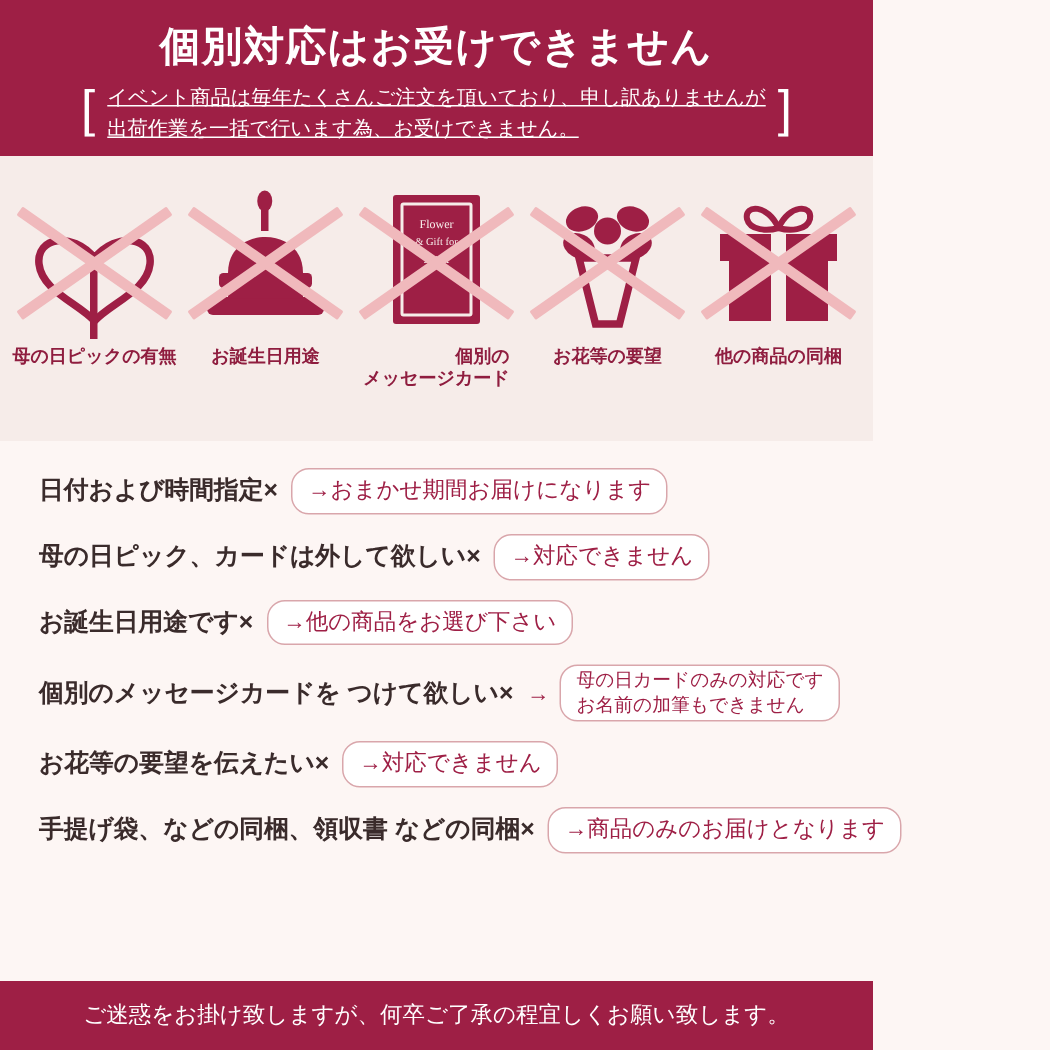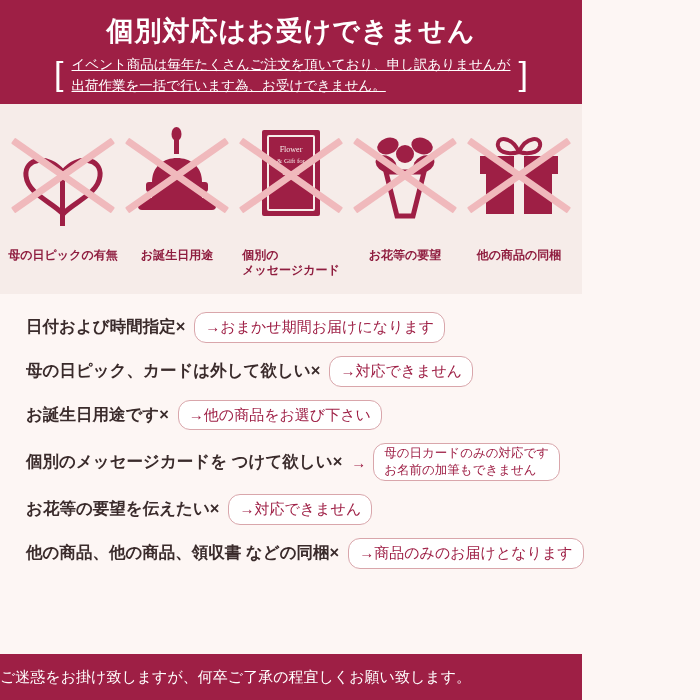--- a/index.html
+++ b/index.html
@@ -99,25 +99,25 @@
     left: -6px;
     top: 52px;
     width: 122px;
     height: 7px;
     background: #f0b9bc;
     border-radius: 1px;
   }
   .cross span.a { transform: rotate(35deg); }
   .cross span.b { transform: rotate(-35deg); }
   .icon-caption {
-    margin-top: 18px;
+    margin-top: 0;
     font-size: 12px;
     font-weight: bold;
     color: #8f1d3f;
-    text-align: left;
+    text-align: right;
     line-height: 1.25;
   }
 
   
   .list {
     flex: 1 1 auto;
     background: #fdf6f4;
     padding: 18px 26px 4px 26px;
     box-sizing: border-box;
   }
@@ -155,21 +155,21 @@
   .a-inline-arrow {
     color: #9e1f45;
     font-size: 15px;
     margin-right: 7px;
   }
 
   
   .footer {
     background: #9e1f45;
     color: #ffffff;
-    text-align: left;
+    text-align: center;
     font-size: 15px;
     height: 46px;
     line-height: 46px;
     flex: 0 0 auto;
   }
 </style>
 </head>
 <body>
 
 <div class="page">
@@ -313,21 +313,21 @@
 
     <div class="row">
       <div class="q">
         <span>お花等の要望を伝えたい</span><span class="x">×</span>
       </div>
       <div class="a-box">→対応できません</div>
     </div>
 
     <div class="row">
       <div class="q">
-        <span>他の商品、他の商品、領収書 などの同梱</span><span class="x">×</span>
+        <span>手提げ袋、などの同梱、領収書 などの同梱</span><span class="x">×</span>
       </div>
       <div class="a-box">→商品のみのお届けとなります</div>
     </div>
 
   </div>
 
   <div class="footer">ご迷惑をお掛け致しますが、何卒ご了承の程宜しくお願い致します。</div>
 
 </div>
 

